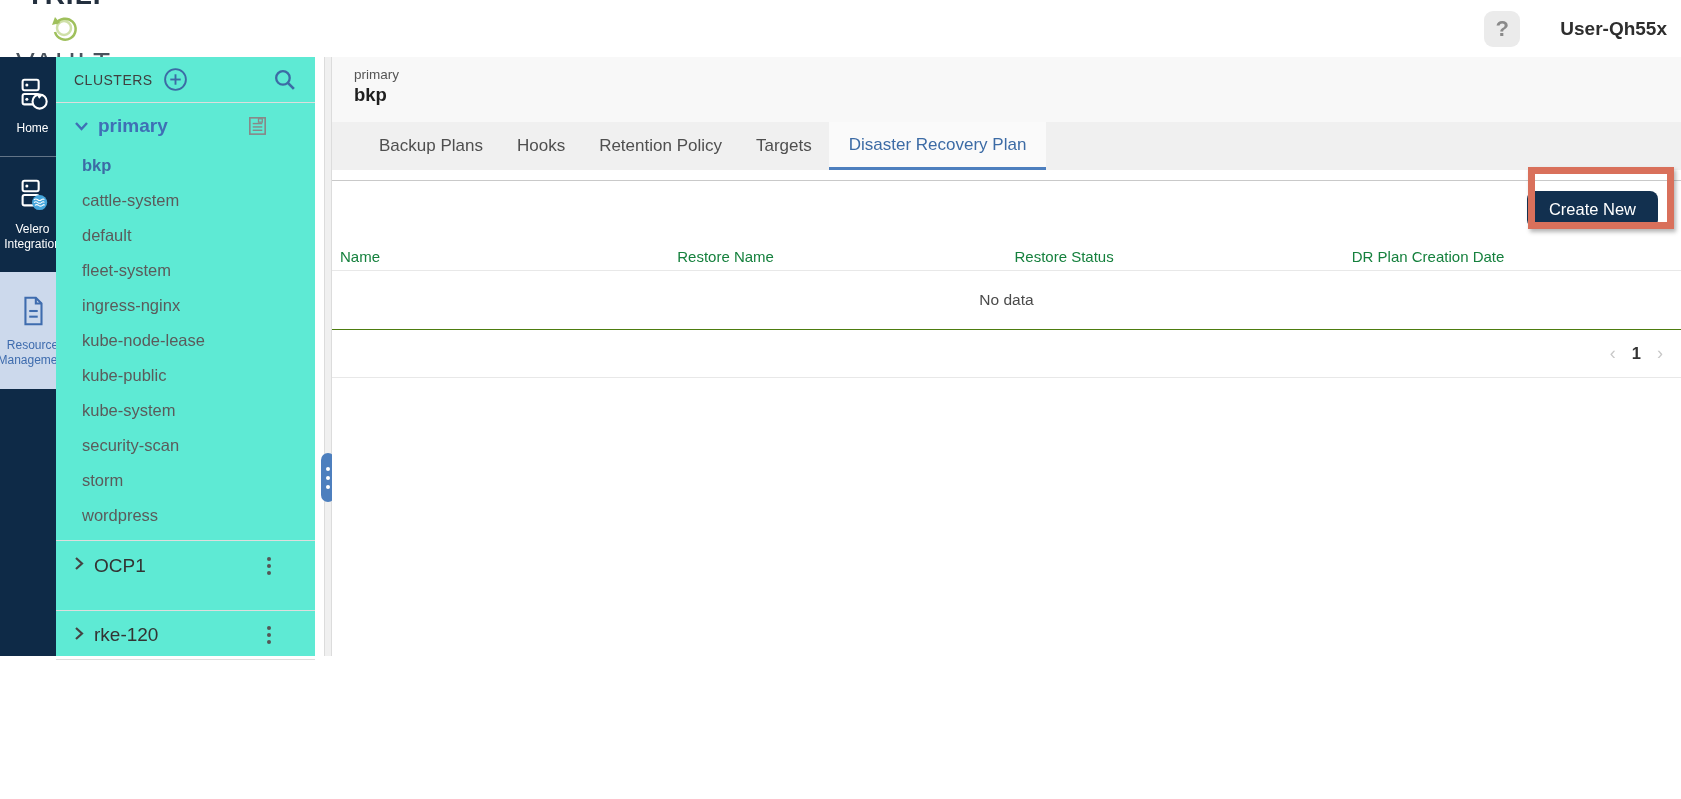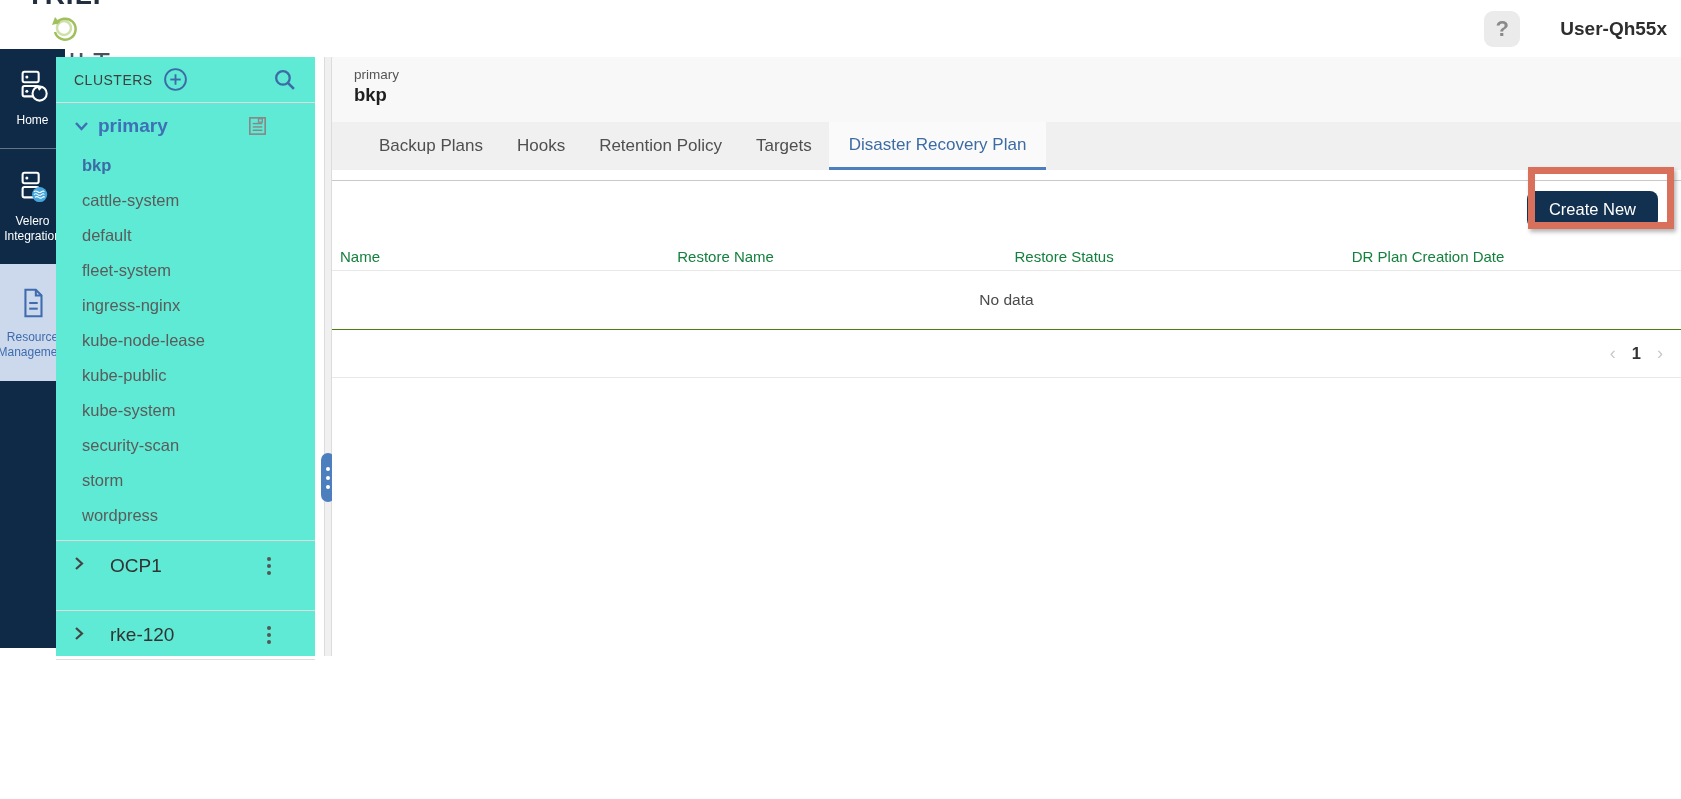--- a/index.html
+++ b/index.html
@@ -12,42 +12,42 @@
   .logo { display:flex; align-items:center; margin-left:16px; user-select:none;flex-direction:column; }
   .logo-part1 { font-size:28px; font-weight:800; color:#232f3e; letter-spacing:1px; }
   .logo-part2 { font-size:28px; font-weight:300; color:#49525c; letter-spacing:2px; }
   .logo-arrow { margin:0 2px; }
   .topbar-right { margin-left:auto; display:flex; align-items:center; }
   .help-btn { width:36px; height:36px; border-radius:9px; background:#ebebeb; color:#8a8a8a;
               font-size:22px; font-weight:bold; display:flex; align-items:center; justify-content:center; cursor:pointer; }
   .username { font-size:19px; font-weight:bold; color:#2e2e2e; margin-left:40px; margin-right:14px; }
 
   
-  .rail { position:absolute; top:49px; left:0; width:65px; height:599px; background:#0e2a47; display:flex; flex-direction:column; }
+  .rail { position:absolute; top:57px; left:0; width:65px; height:599px; background:#0e2a47; display:flex; flex-direction:column; }
   .rail-item { display:flex; flex-direction:column; align-items:center; justify-content:center; color:#fff;
                text-align:center; font-size:12px; line-height:1.25; cursor:pointer; }
   .rail-item.home { height:99px; }
   .rail-item.velero { height:116px; border-top:1px solid rgba(255,255,255,.35); }
   .rail-item.resource { height:117px; background:#ccd9ec; color:#3e6cae; }
   .rail-item .rail-label { margin-top:6px; padding:0 2px; }
   .rail-filler { flex:1; }
 
   
   .clusters { position:absolute; top:57px; left:56px; width:259px; height:599px; background:#5eead4; }
   .clusters-header { height:46px; display:flex; align-items:center; padding:0 18px; border-bottom:1px solid #ddd; }
   .clusters-title { font-size:14px; color:#3f3f3f; letter-spacing:.5px; }
   .plus-icon { margin-left:10px; cursor:pointer; display:flex; }
   .search-icon { margin-left:auto; cursor:pointer; display:flex; }
   .primary-row { height:45px; display:flex; align-items:center; padding-left:18px; cursor:pointer; }
   .primary-name { font-size:19px; font-weight:bold; color:#3f6fb5; margin-left:9px; }
   .report-icon { margin-left:auto; margin-right:46px; cursor:pointer; display:flex; }
   .ns-list { }
   .ns-item { height:35px; line-height:35px; padding-left:26px; font-size:16.5px; color:#5b5b5b; cursor:pointer; white-space:nowrap; }
   .ns-item.selected { color:#3c6ba5; font-weight:bold; }
-  .cluster-row { height:50px; display:flex; align-items:center; padding-left:18px; border-top:1px solid #ddd; cursor:pointer;gap:16px; }
+  .cluster-row { height:50px; display:flex; align-items:center; padding-left:18px; border-top:1px solid #ddd; cursor:pointer; }
   .cluster-row.first { margin-top:7px; }
   .cluster-row.last { border-bottom:1px solid #ddd;margin-top:20px; }
   .cluster-name { font-size:19px; color:#333; margin-left:10px; }
   .kebab { margin-left:auto; margin-right:40px; display:flex; flex-direction:column; gap:3px; cursor:pointer; padding:4px; }
   .kebab i { width:4px; height:4px; border-radius:50%; background:#555; }
 
   
   .splitter { position:absolute; top:57px; left:324px; width:8px; height:599px; background:#f0f0f0;
               border-left:1px solid #dcdcdc; border-right:1px solid #dcdcdc; }
   .splitter-handle { position:absolute; left:-4px; top:396px; width:14px; height:49px; background:#4d7fbe;

